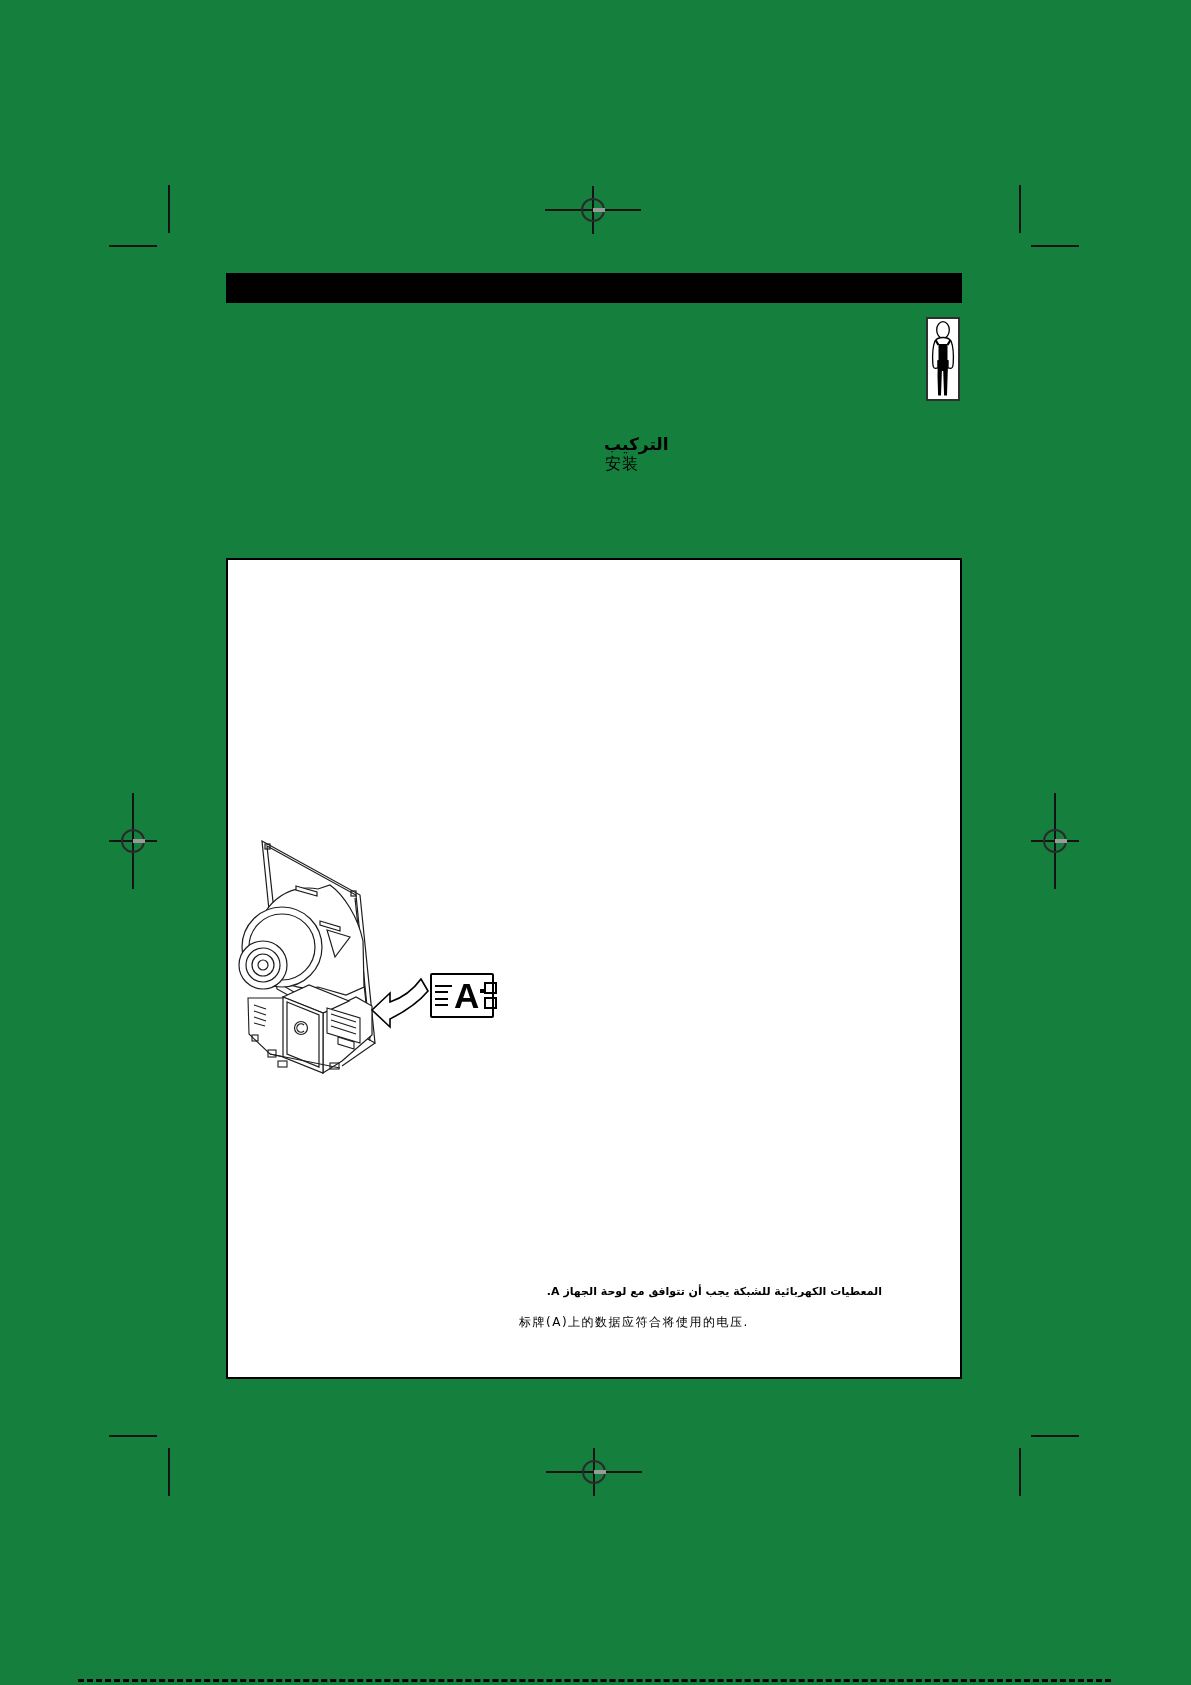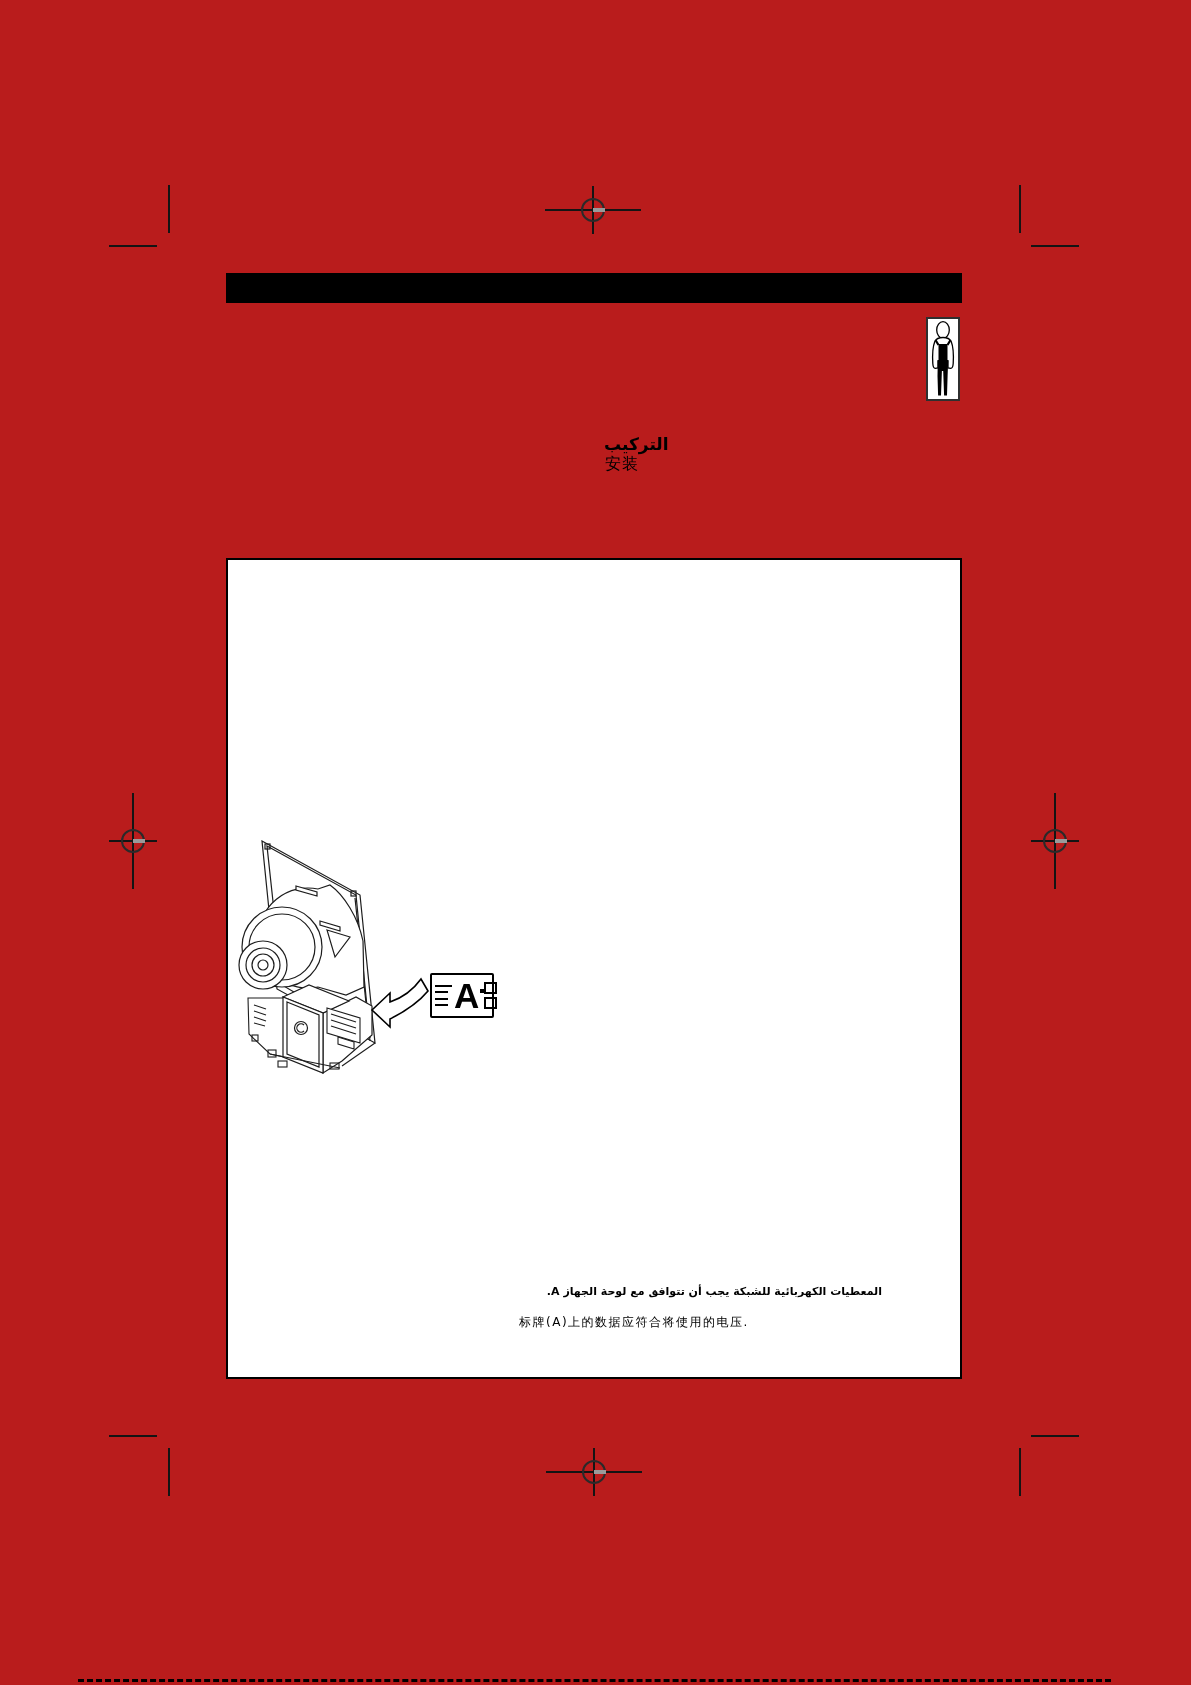--- a/index.html
+++ b/index.html
@@ -1,19 +1,19 @@
 <!DOCTYPE html>
 <html><head>
 <meta charset="utf-8">
 <style>
   html,body{margin:0;padding:0;background:#e8e8e8;}
   .page{
     position:relative;
     width:1191px;height:1685px;
-    background:#b91c1c;
+    background:#15803d;
     overflow:hidden;
     font-family:"DejaVu Sans","Liberation Sans",sans-serif;
     color:#000;
     text-decoration:underline;
   }
   
   .mark-line{position:absolute;background:#141414;}
   .crosshair{position:absolute;width:96px;height:96px;}
   .crosshair .h{position:absolute;height:2px;background:#141414;}
   .crosshair .v{position:absolute;width:2px;background:#141414;}

